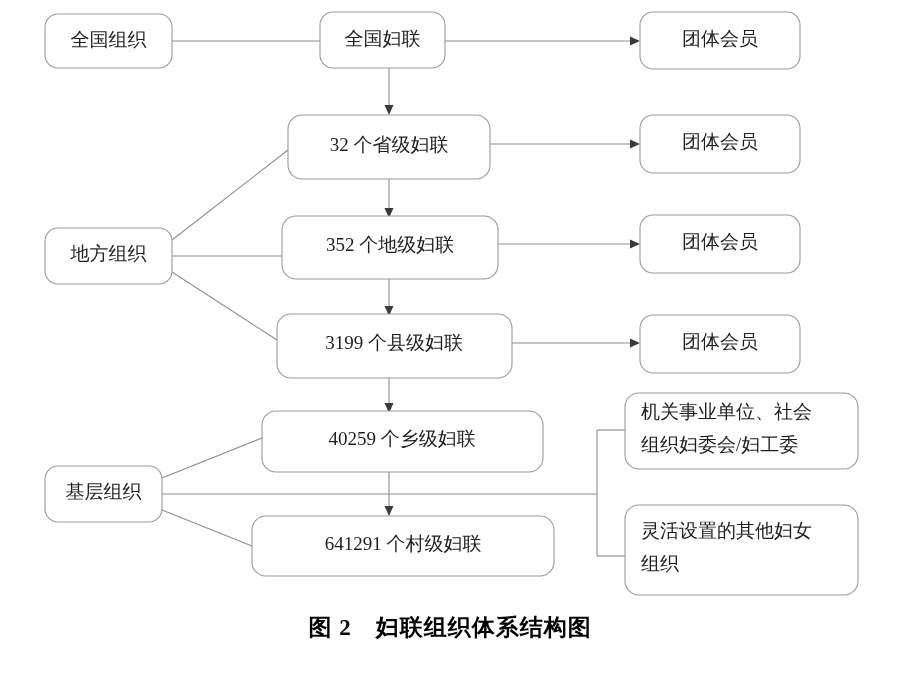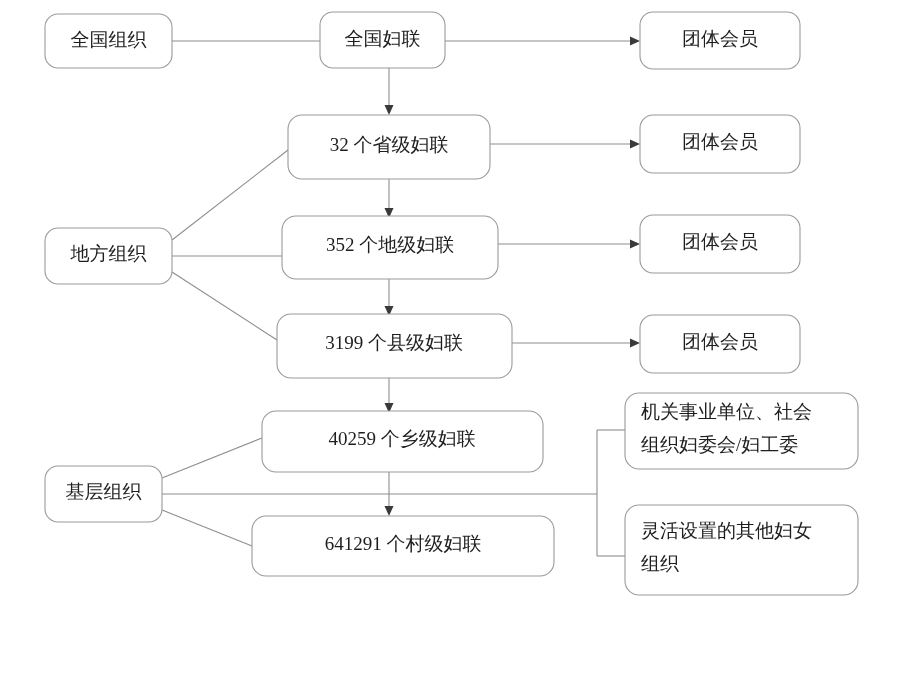--- a/index.html
+++ b/index.html
@@ -192,14 +192,15 @@
     </g>
 
     <g>
       <rect class="node-rect" x="625" y="505" width="233" height="90" rx="14" ry="14"></rect>
       <text class="node-label left" x="641" y="533">灵活设置的其他妇女</text>
       <text class="node-label left" x="641" y="566">组织</text>
     </g>
 
   </svg>
 
+  <div class="caption-text">图 2　妇联组织体系结构图</div>
 
 </div>
 
 </body></html>

